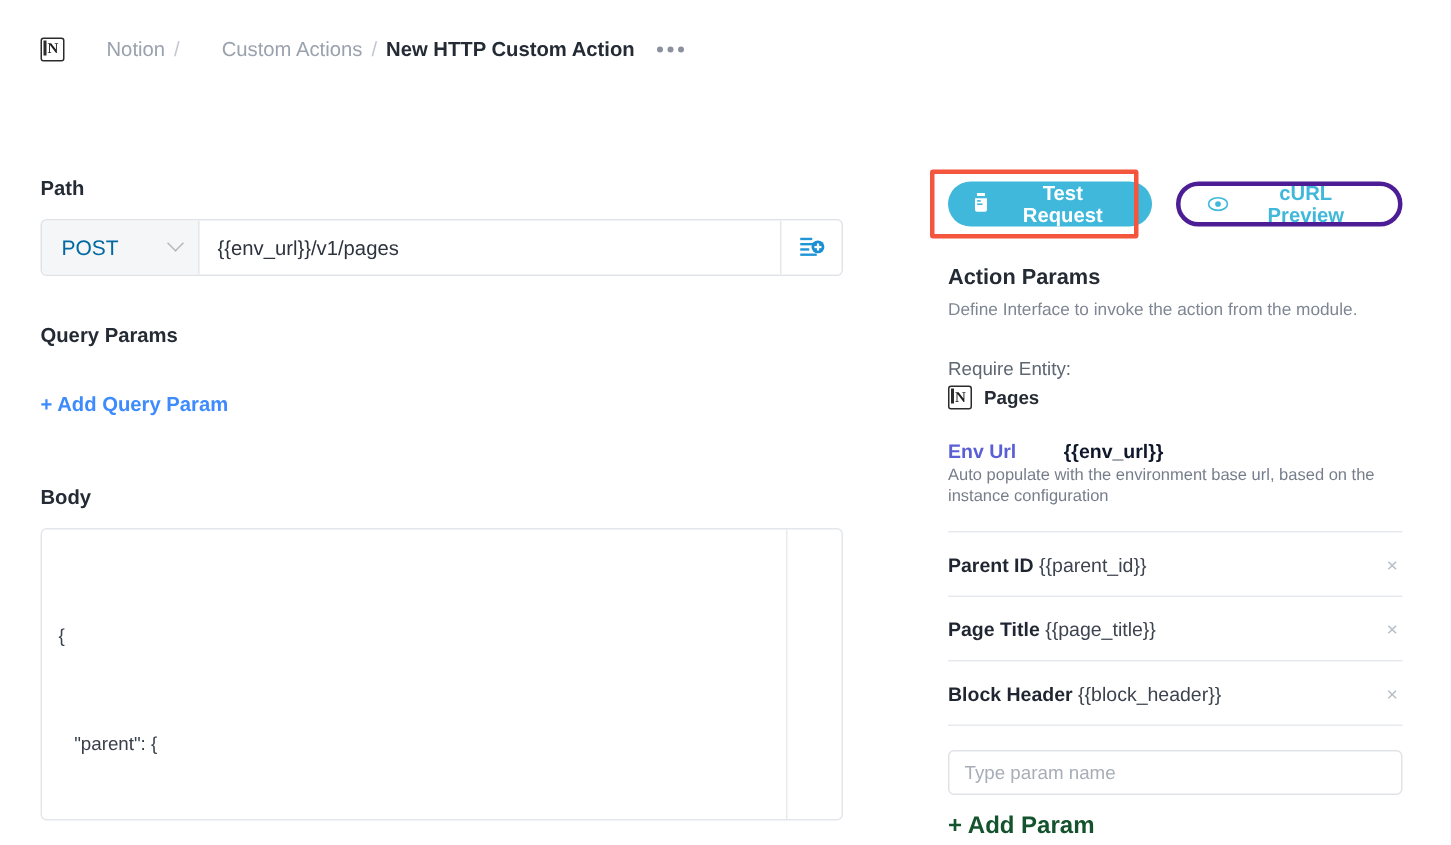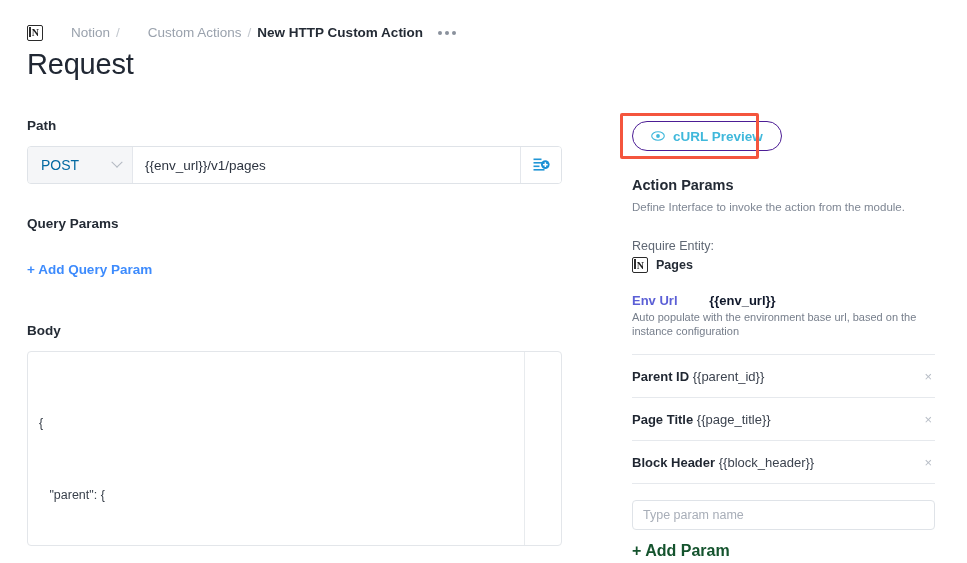--- a/index.html
+++ b/index.html
@@ -118,21 +118,21 @@
     display: inline-flex; align-items: center; gap: 8px;
     background: #3fb8db; color: #fff;
     border: none; border-radius: 20px;
     height: 30px; padding: 0 19px 0 16px;
     font-size: 13.5px; font-weight: 700; cursor: pointer;
     font-family: "Liberation Sans", sans-serif;
   }
   .btn-curl {
     display: inline-flex; align-items: center; gap: 8px;
     background: #fff; color: #3fb8db;
-    border: 1px solid #4c1d95; border-radius: 20px;
+    border: 3px solid #4c1d95; border-radius: 20px;
     height: 30px; padding: 0 18px;
     font-size: 13.5px; font-weight: 700; cursor: pointer;
     font-family: "Liberation Sans", sans-serif;
   }
   .highlight-box {
     position: absolute; left: -12px; top: 0px;
     width: 139px; height: 46px;
     border: 3px solid #f4553d; border-radius: 2px;
     pointer-events: none;
   }
@@ -194,21 +194,20 @@
     <span class="crumb-link">Custom Actions</span>
     <span class="crumb-sep">/</span>
     <span class="crumb-current">New HTTP Custom Action</span>
     <span class="crumb-dots">
         <i></i>
         <i></i>
         <i></i>
       </span>
   </div>
 
-  <div class="page-title">Request</div>
 
   <div class="left-col">
 
     <div class="field-label">Path</div>
 
     <div class="path-row">
       <div class="method-select">
         <span>POST</span>
         <span class="chev"></span>
       </div>
@@ -242,20 +241,31 @@
         
         
         
       </div>
     </div>
   </div>
 
   <div class="right-col">
 
     <div class="btn-row">
+      <button class="btn-test">
+        <span>
+          <svg width="12" height="14" viewBox="0 0 12 14" aria-hidden="true">
+            <rect x="3.3" y="0.6" width="5.4" height="2.1" rx="0.4" fill="#ffffff"></rect>
+            <path d="M2 4.2 h8 v7.6 a1.4 1.4 0 0 1 -1.4 1.4 h-5.2 a1.4 1.4 0 0 1 -1.4 -1.4 z" fill="#ffffff"></path>
+            <rect x="3.4" y="5.4" width="2.4" height="1.1" fill="#3fb8db"></rect>
+            <rect x="3.4" y="7.6" width="3.6" height="1.1" fill="#3fb8db"></rect>
+          </svg>
+        </span>
+        <span>Test Request</span>
+      </button>
       <button class="btn-curl">
         <span>
           <svg width="14" height="10" viewBox="0 0 14 10" aria-hidden="true">
             <ellipse cx="7" cy="5" rx="6.3" ry="4.2" fill="none" stroke="#3fb8db" stroke-width="1.1"></ellipse>
             <circle cx="7" cy="5" r="1.9" fill="#3fb8db"></circle>
           </svg>
         </span>
         <span>cURL Preview</span>
       </button>
       <div class="highlight-box"></div>

